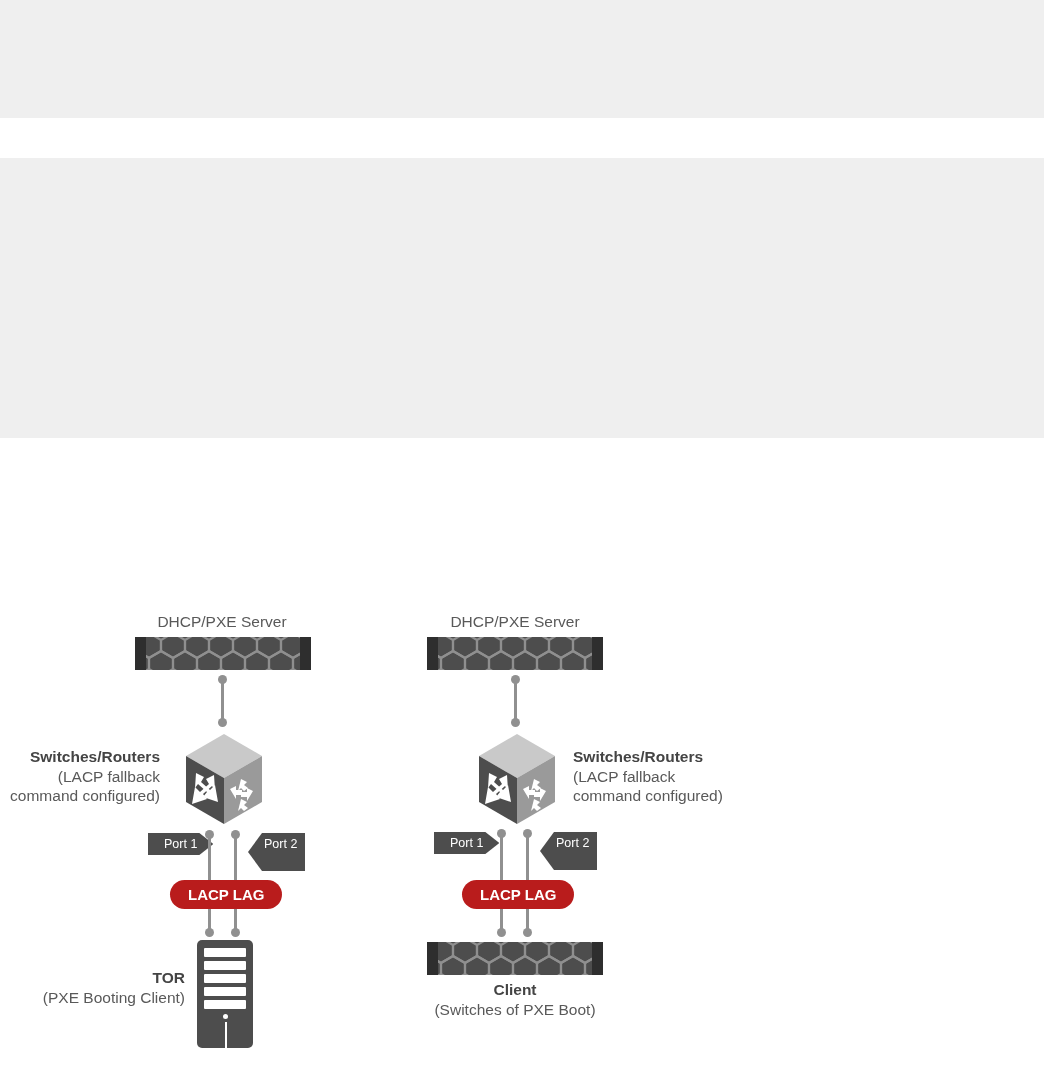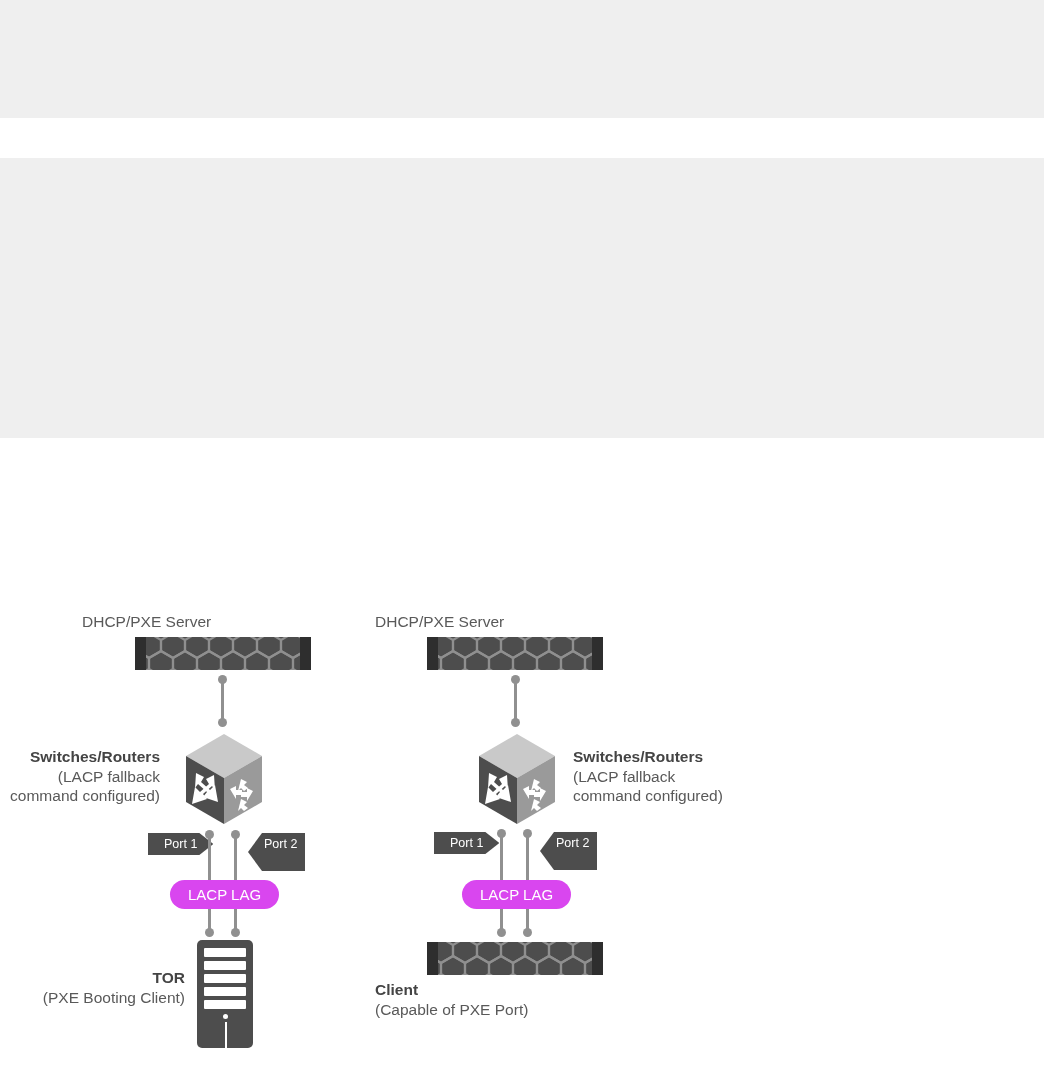--- a/index.html
+++ b/index.html
@@ -41,21 +41,21 @@
   
   .lbl {
     position: absolute;
     color: #595959;
     font-size: 15.5px;
     line-height: 19.5px;
     white-space: nowrap;
   }
   .lbl .strong { font-weight: bold; color: #444444; display: block; }
   .lbl .sub    { display: block; }
-  .lbl.center  { text-align: left; }
+  .lbl.center  { text-align: center; }
   .lbl.right   { text-align: right; }
   .lbl.left    { text-align: left; }
 
   
   .rack {
     position: absolute;
     width: 176px;
     height: 33px;
   }
   .rack .body {
@@ -140,24 +140,24 @@
     clip-path: polygon(14px 0, 100% 0, 100% 100%, 14px 100%, 0 50%);
     text-align: right;
   }
 
   
   .lag-pill {
     position: absolute;
     height: 29px;
     padding: 0 18px;
     border-radius: 15px;
-    background: #d946ef;
+    background: #b91c1c;
     color: #ffffff;
     font-size: 15px;
-    font-weight: normal;
+    font-weight: bold;
     line-height: 29px;
     white-space: nowrap;
     text-align: center;
   }
 </style>
 </head>
 <body>
 
 <div class="content-block" id="block-one"></div>
 <div class="content-block" id="block-two"></div>
@@ -350,16 +350,16 @@
           <path d="M2 14 L14 21 L14 32 L2 39 L-10 32 L-10 21 Z"></path>
           <path d="M170 14 L182 21 L182 32 L170 39 L158 32 L158 21 Z"></path>
         </g>
       </svg>
       <div class="cap l"></div>
       <div class="cap r"></div>
     </div>
 
     <div class="lbl center" style="left:83px; top:420px; width:280px;">
       <span class="strong">Client</span>
-      <span class="sub">(Capable of PXE Port)</span>
+      <span class="sub">(Switches of PXE Boot)</span>
     </div>
   </div>
 </div>
 
 </body></html>

